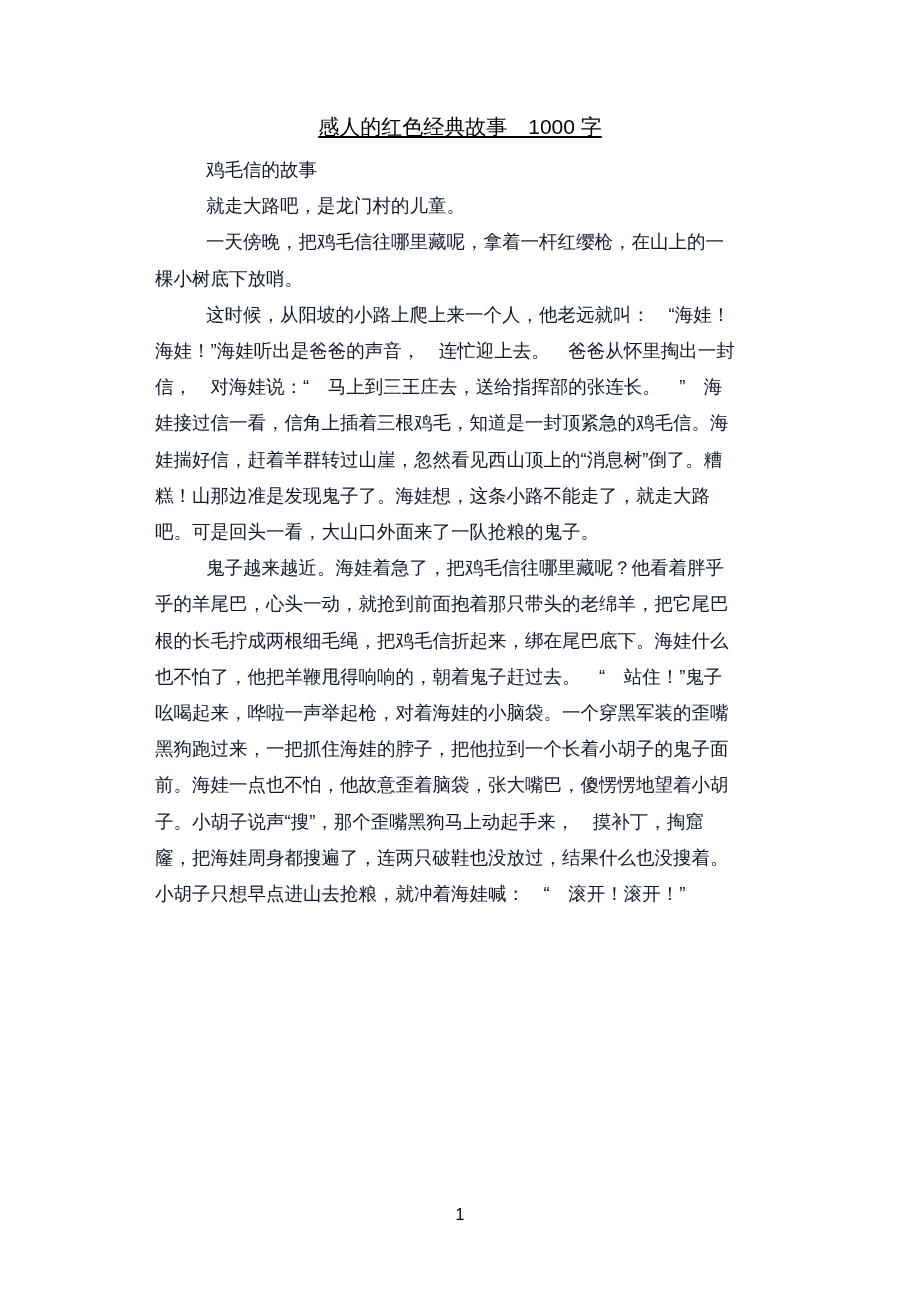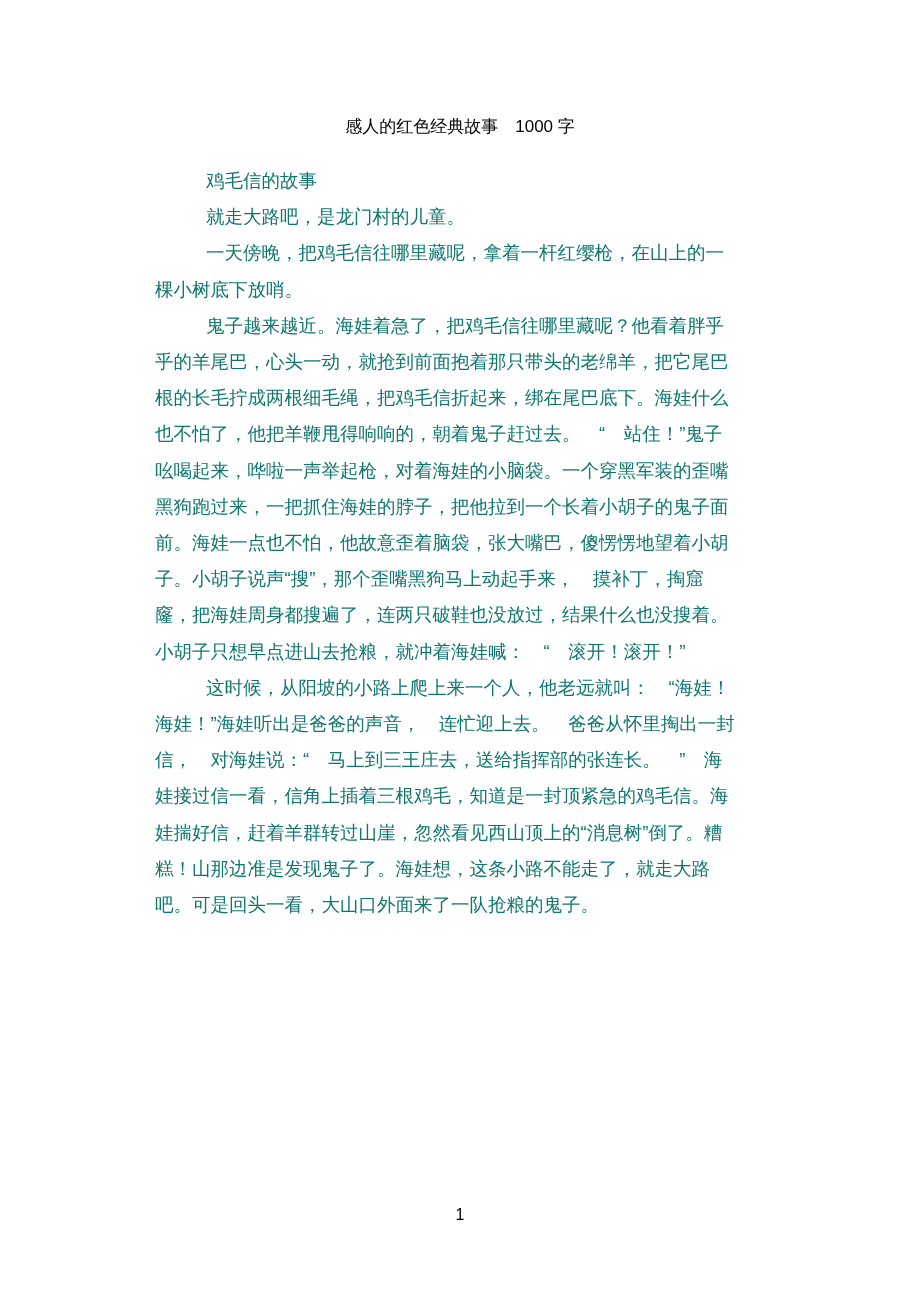--- a/index.html
+++ b/index.html
@@ -16,35 +16,36 @@
     font-family: "Liberation Sans", sans-serif;
     overflow: hidden;
   }
   .doc-title {
     position: absolute;
     top: 112px;
     left: 0;
     width: 920px;
     margin: 0;
     text-align: center;
-    font-size: 17px;
+    font-size: 21px;
     font-weight: 500;
     line-height: 30px;
     color: #000000;
     white-space: pre;
+    text-decoration: underline;
   }
   .doc-body {
     position: absolute;
-    top: 163px;
+    top: 152px;
     left: 155px;
     width: 584px;
     font-size: 18.5px;
     line-height: 36.2px;
     text-align: left;
-    color: #0f766e;
+    color: #0f172a;
   }
   .doc-body p {
     margin: 0;
     padding: 0;
     text-indent: 51px;
     word-break: normal;
     overflow-wrap: break-word;
   }
   .page-number {
     position: absolute;
@@ -61,19 +62,19 @@
 <body>
 
 <div class="page">
 
   <h1 class="doc-title">感人的红色经典故事　1000 字</h1>
 
   <div class="doc-body">
     <p>鸡毛信的故事</p>
     <p>就走大路吧，是龙门村的儿童。</p>
     <p>一天傍晚，把鸡毛信往哪里藏呢，拿着一杆红缨枪，在山上的一棵小树底下放哨。</p>
+    <p>这时候，从阳坡的小路上爬上来一个人，他老远就叫：　“海娃！海娃！”海娃听出是爸爸的声音，　连忙迎上去。　爸爸从怀里掏出一封信，　对海娃说：“　马上到三王庄去，送给指挥部的张连长。　”　海娃接过信一看，信角上插着三根鸡毛，知道是一封顶紧急的鸡毛信。海娃揣好信，赶着羊群转过山崖，忽然看见西山顶上的“消息树”倒了。糟糕！山那边准是发现鬼子了。海娃想，这条小路不能走了，就走大路吧。可是回头一看，大山口外面来了一队抢粮的鬼子。</p>
     <p>鬼子越来越近。海娃着急了，把鸡毛信往哪里藏呢？他看着胖乎乎的羊尾巴，心头一动，就抢到前面抱着那只带头的老绵羊，把它尾巴根的长毛拧成两根细毛绳，把鸡毛信折起来，绑在尾巴底下。海娃什么也不怕了，他把羊鞭甩得响响的，朝着鬼子赶过去。　“　站住！”鬼子吆喝起来，哗啦一声举起枪，对着海娃的小脑袋。一个穿黑军装的歪嘴黑狗跑过来，一把抓住海娃的脖子，把他拉到一个长着小胡子的鬼子面前。海娃一点也不怕，他故意歪着脑袋，张大嘴巴，傻愣愣地望着小胡子。小胡子说声“搜”，那个歪嘴黑狗马上动起手来，　摸补丁，掏窟窿，把海娃周身都搜遍了，连两只破鞋也没放过，结果什么也没搜着。小胡子只想早点进山去抢粮，就冲着海娃喊：　“　滚开！滚开！”</p>
-    <p>这时候，从阳坡的小路上爬上来一个人，他老远就叫：　“海娃！海娃！”海娃听出是爸爸的声音，　连忙迎上去。　爸爸从怀里掏出一封信，　对海娃说：“　马上到三王庄去，送给指挥部的张连长。　”　海娃接过信一看，信角上插着三根鸡毛，知道是一封顶紧急的鸡毛信。海娃揣好信，赶着羊群转过山崖，忽然看见西山顶上的“消息树”倒了。糟糕！山那边准是发现鬼子了。海娃想，这条小路不能走了，就走大路吧。可是回头一看，大山口外面来了一队抢粮的鬼子。</p>
   </div>
 
   <div class="page-number">1</div>
 
 </div>
 
 </body></html>

